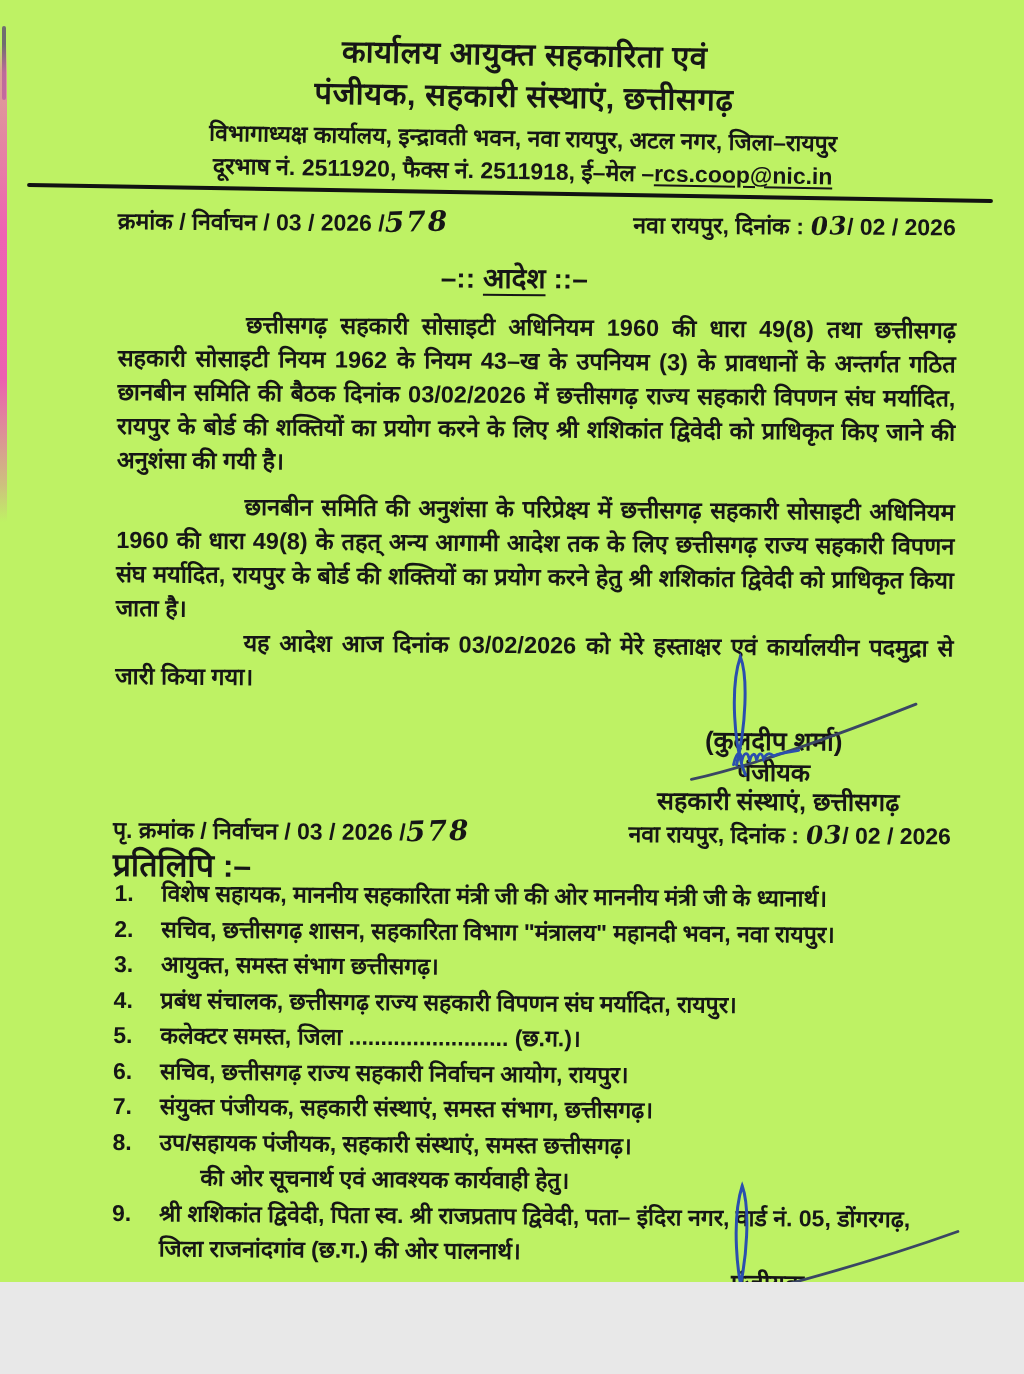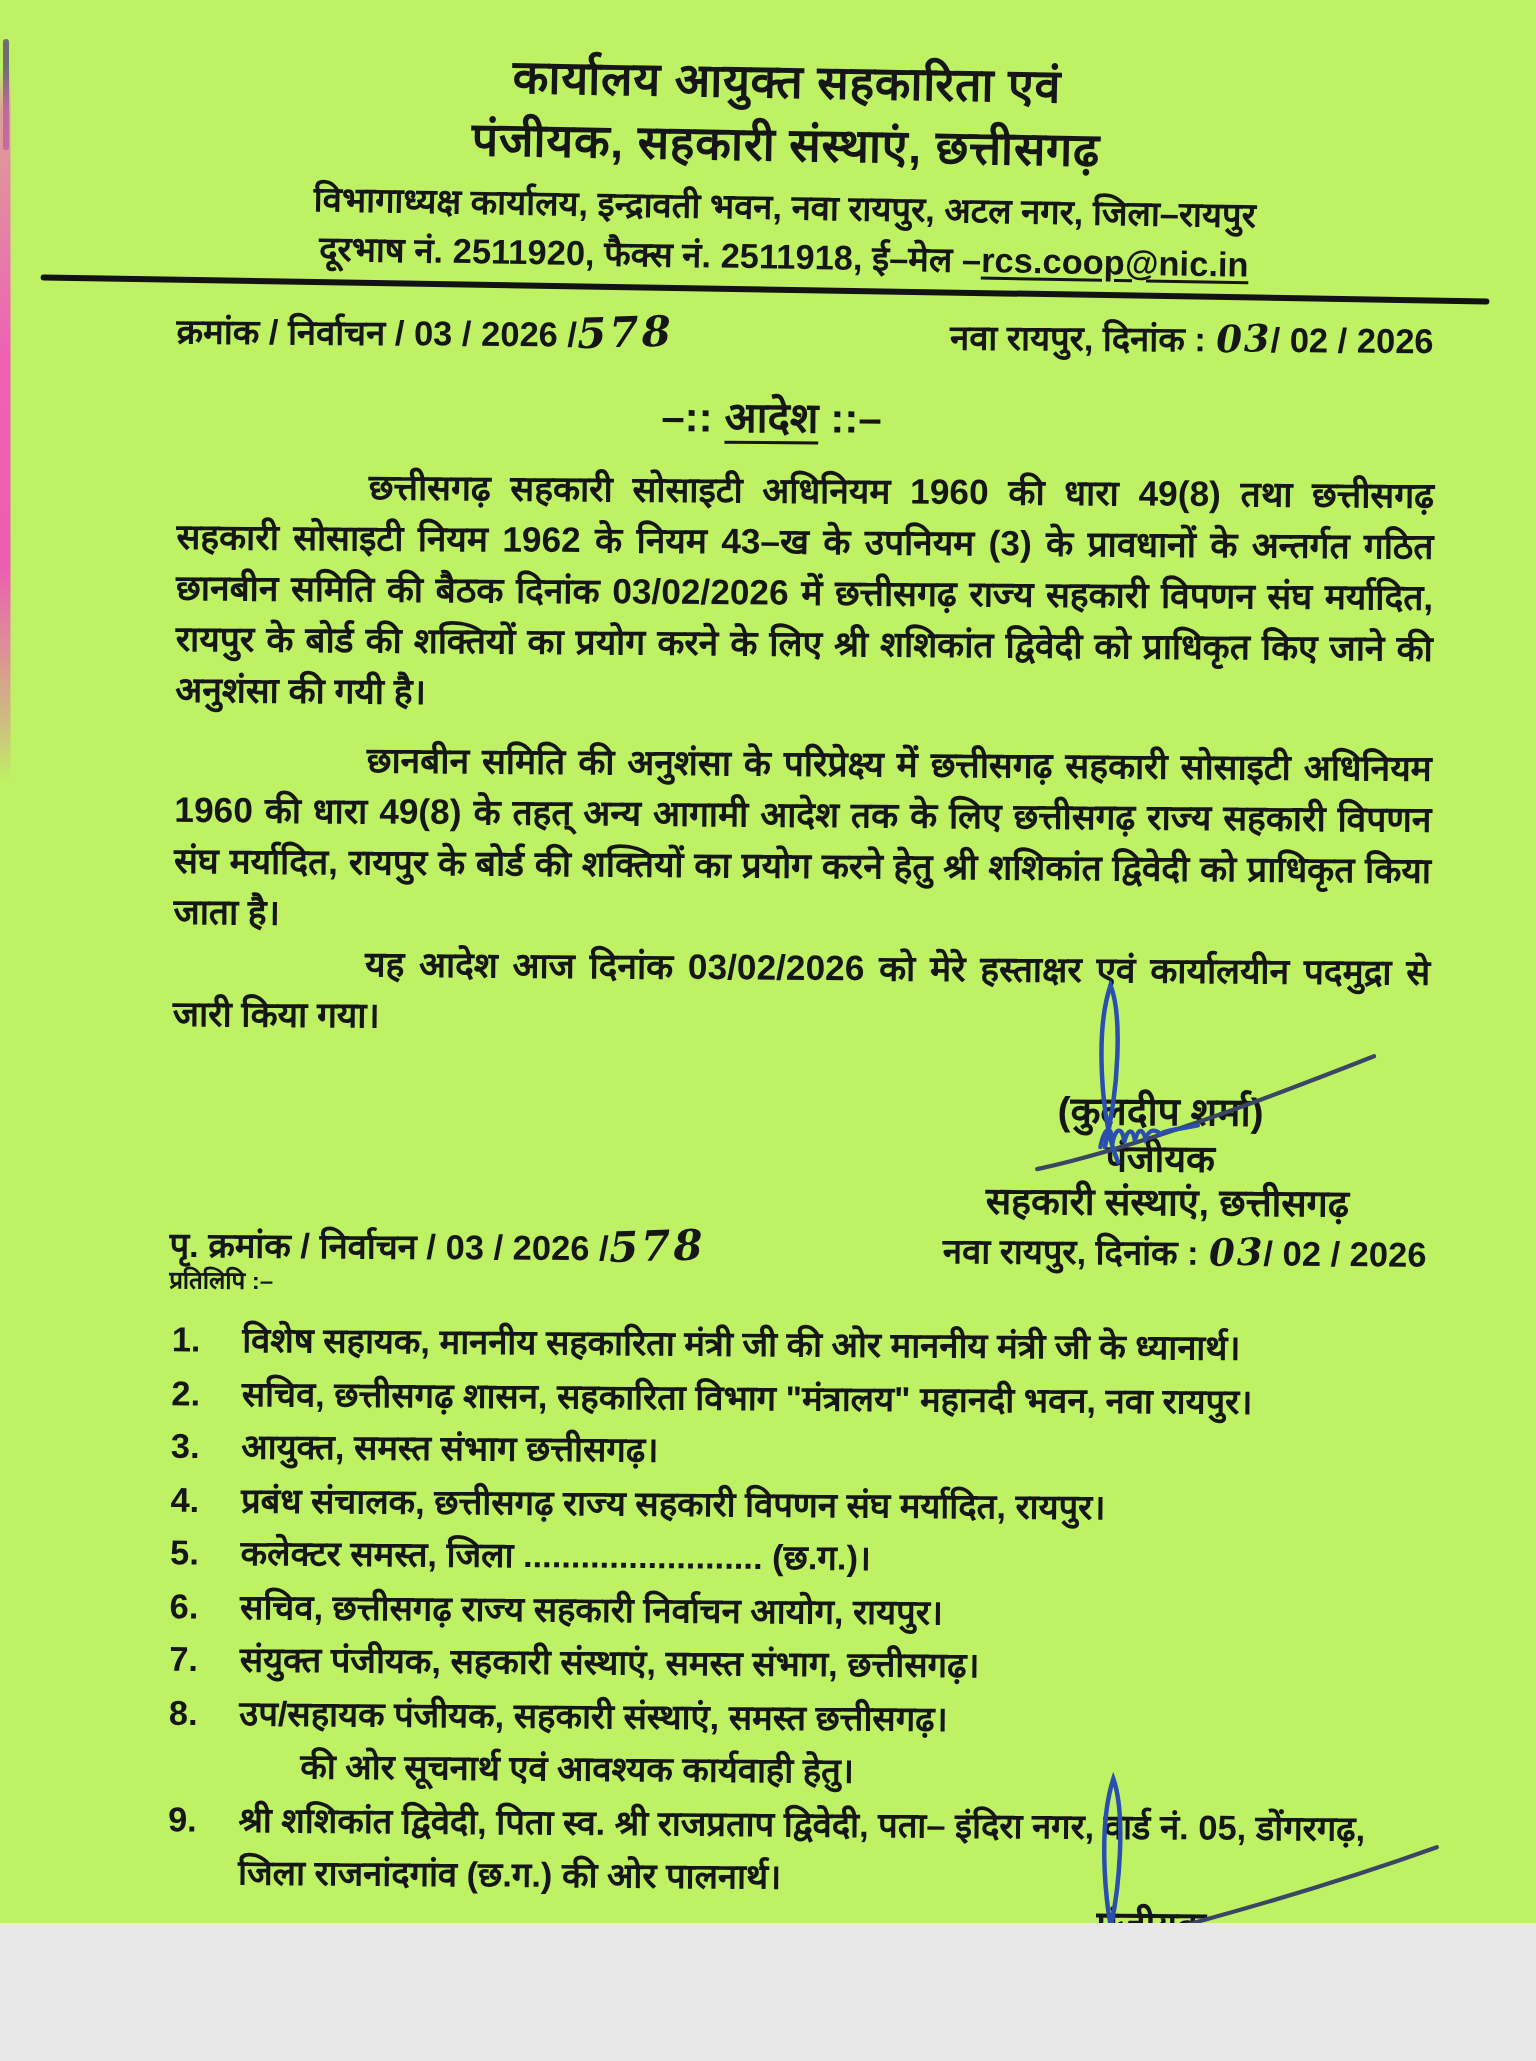--- a/index.html
+++ b/index.html
@@ -44,21 +44,21 @@
   .sig-svg{position:absolute;z-index:3;}
   .sig1{left:635px;top:645px;}
   .sig2{left:595px;top:1176px;}
   .sigline{position:absolute;text-align:center;font-weight:700;z-index:2;}
   .s1-name{left:620px;top:720px;width:310px;font-size:26px;}
   .s1-desig{left:620px;top:752px;width:310px;font-size:25px;}
   .s1-org{left:600px;top:781px;width:360px;font-size:25px;}
   .s2-desig{left:618px;top:1263px;width:310px;font-size:25px;}
   .s2-org{left:598px;top:1293px;width:365px;font-size:25px;}
   
-  .copylabel{position:absolute;left:115px;top:845px;font-size:16px;font-weight:700;}
+  .copylabel{position:absolute;left:115px;top:845px;font-size:32px;font-weight:700;}
   .copylist{position:absolute;left:117px;top:879px;width:840px;font-size:23px;font-weight:600;line-height:35.5px;}
   .ci{display:flex;}
   .ci .no{width:47px;flex:none;}
   .ci .txt{flex:1;}
   .ci .cont{padding-left:88px;}
 </style>
 </head>
 <body>
 
 <div class="page">

